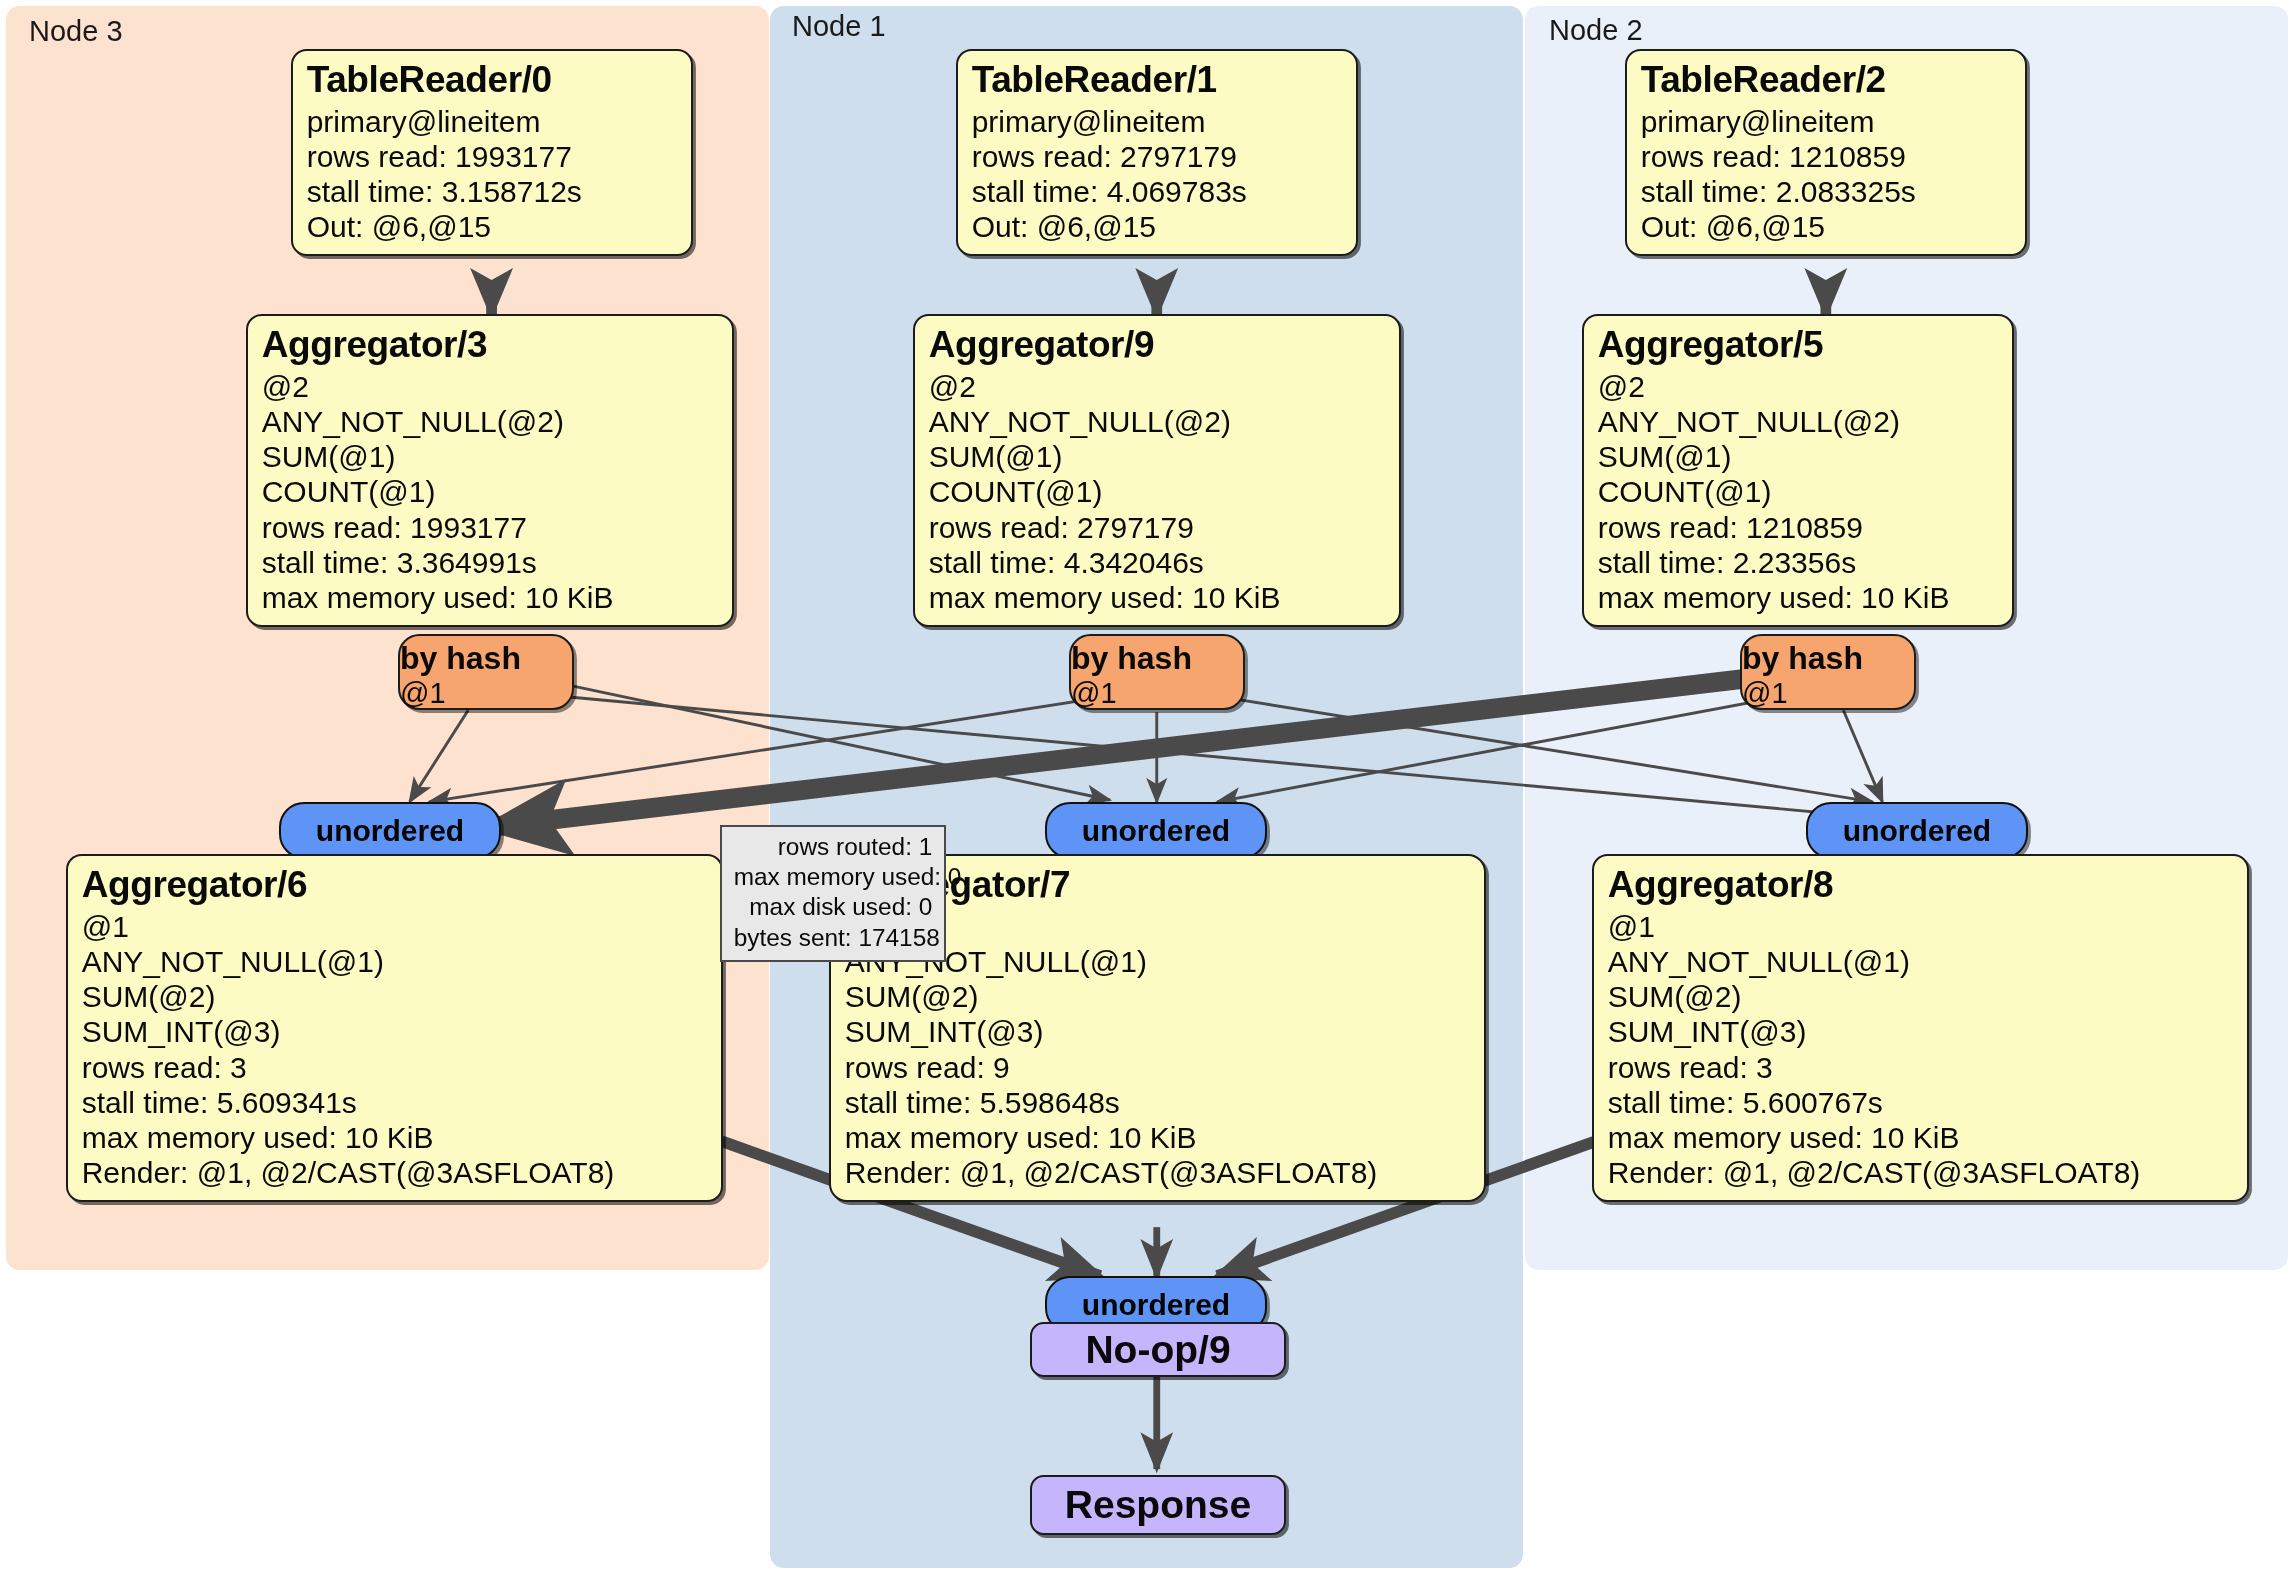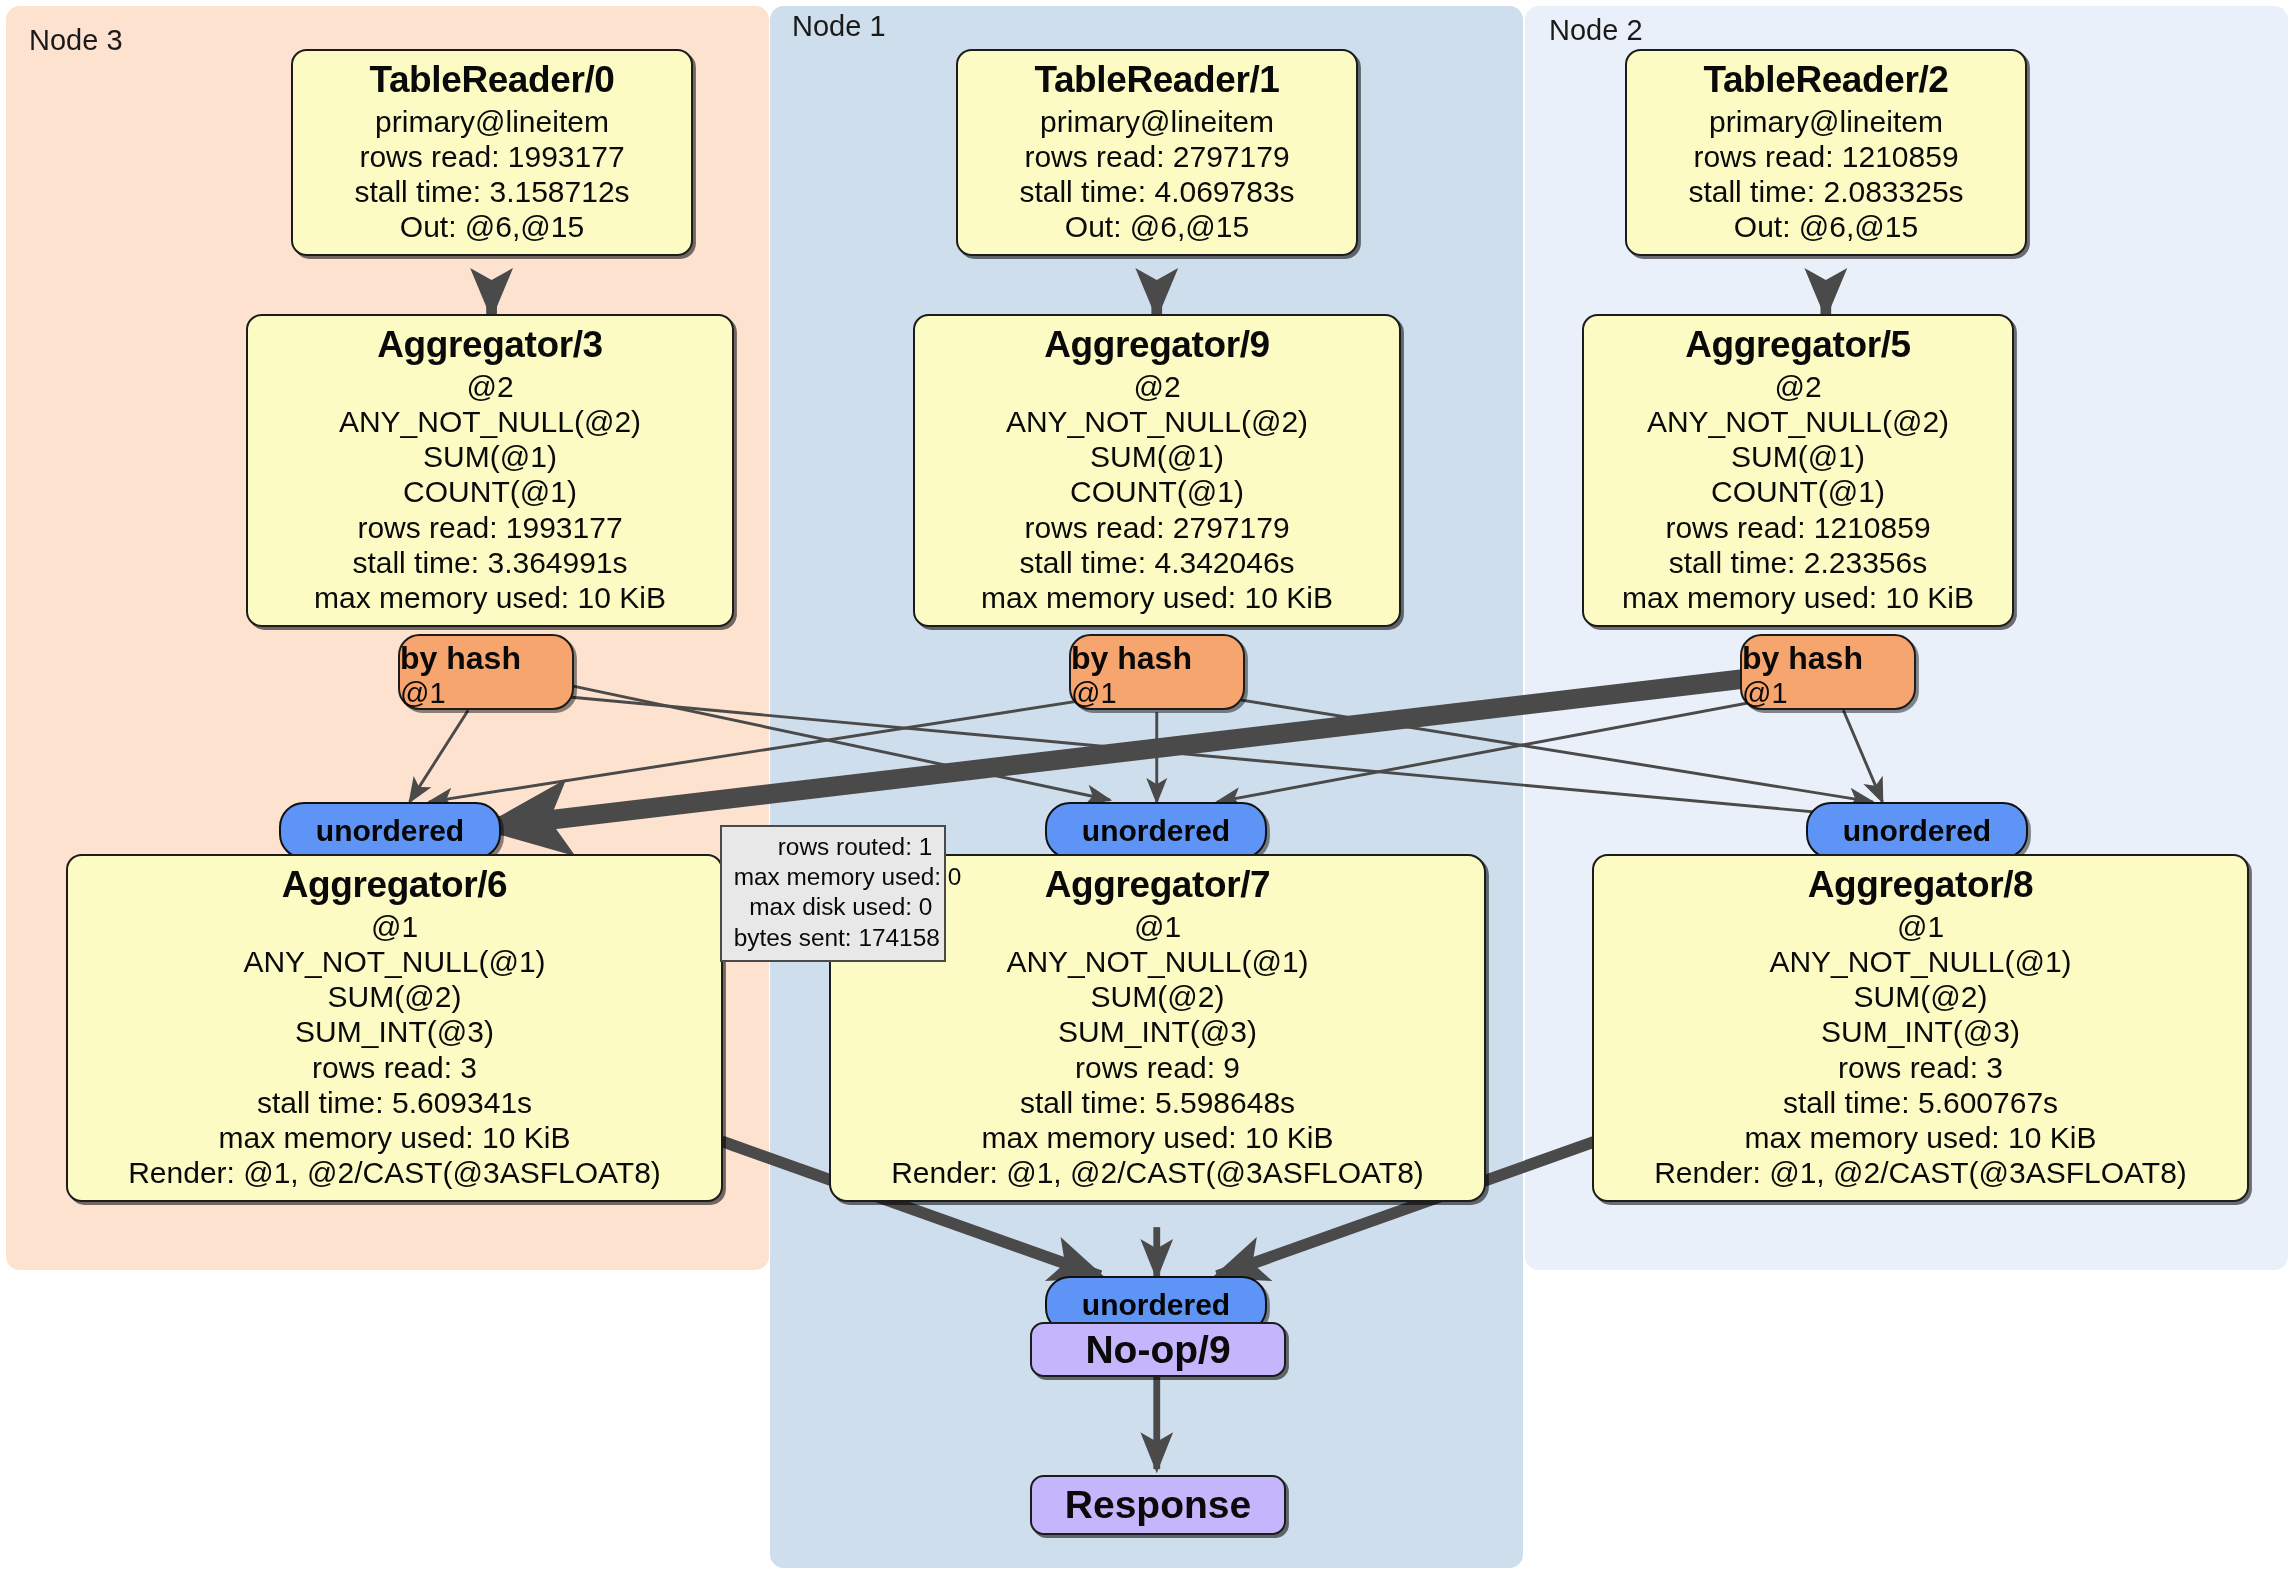--- a/index.html
+++ b/index.html
@@ -40,21 +40,21 @@
   }
 
   
   .procbox {
     position: absolute;
     box-sizing: border-box;
     background: #FCFBC4;
     border: 2.9px solid #1c1c1c;
     border-radius: 15.6px;
     box-shadow: 2.9px 2.9px 0 rgba(0,0,0,0.55);
-    text-align: center;
+    text-align: left;
     padding: 5.9px 13.7px 9.8px 13.7px;
     font-size: 30px;
     line-height: 1.17;
     color: #0a0a0a;
     font-family: "Liberation Sans", sans-serif;
   }
   .procbox .ptitle {
     font-weight: bold;
     font-size: 37px;
     letter-spacing: -0.4px;
@@ -131,21 +131,21 @@
 </style>
 </head>
 <body>
 
 <div id="canvas">
 
   <div class="panel" style="left:5.9px; top:5.9px; width:763px; height:1264px; background:#FDE2D0;"></div>
   <div class="panel" style="left:770px; top:5.9px; width:753px; height:1562px; background:#CFDEEC;"></div>
   <div class="panel" style="left:1525px; top:5.9px; width:763px; height:1264px; background:#EAF0FA;"></div>
 
-  <div class="panel-label" style="left:29px; top:24px;">Node 3</div>
+  <div class="panel-label" style="left:29px; top:15px;">Node 3</div>
   <div class="panel-label" style="left:792px; top:10px;">Node 1</div>
   <div class="panel-label" style="left:1549px; top:13.7px;">Node 2</div>
 
   <svg id="edges" viewBox="0 0 2352 1636" xmlns="http://www.w3.org/2000/svg">
     <defs>
       <marker id="ah-thin" markerWidth="11" markerHeight="11" refX="8.2" refY="4" orient="auto" markerUnits="strokeWidth">
         <path d="M0,0.4 L9,4 L0,7.6 L2.2,4 Z" fill="#4a4a4a"></path>
       </marker>
       <marker id="ah-mid" markerWidth="7" markerHeight="7" refX="5.4" refY="2.6" orient="auto" markerUnits="strokeWidth">
         <path d="M0,0.2 L6,2.6 L0,5.0 L1.4,2.6 Z" fill="#4a4a4a"></path>

